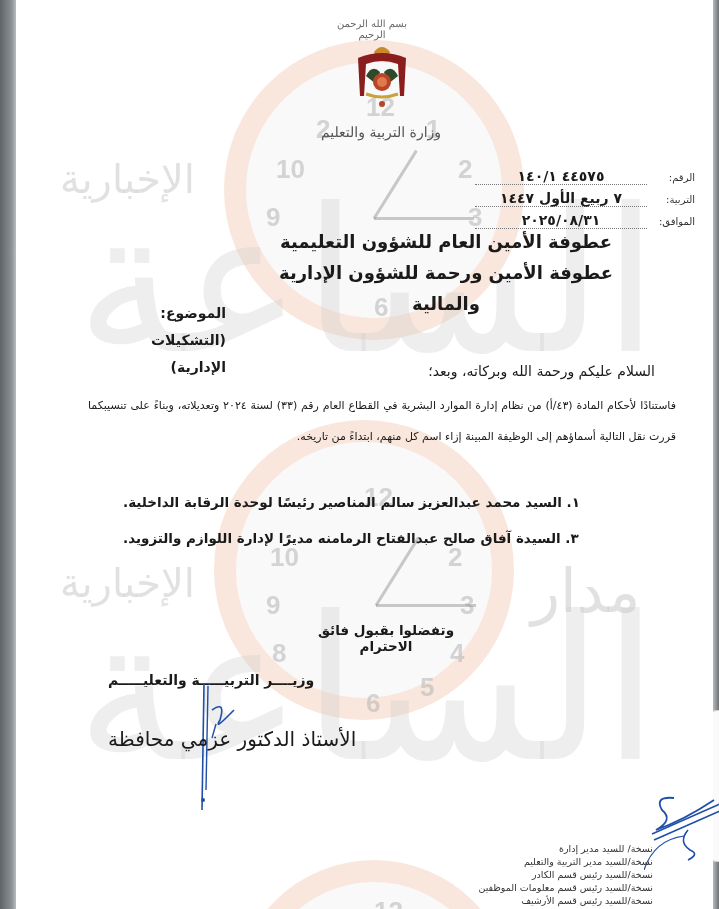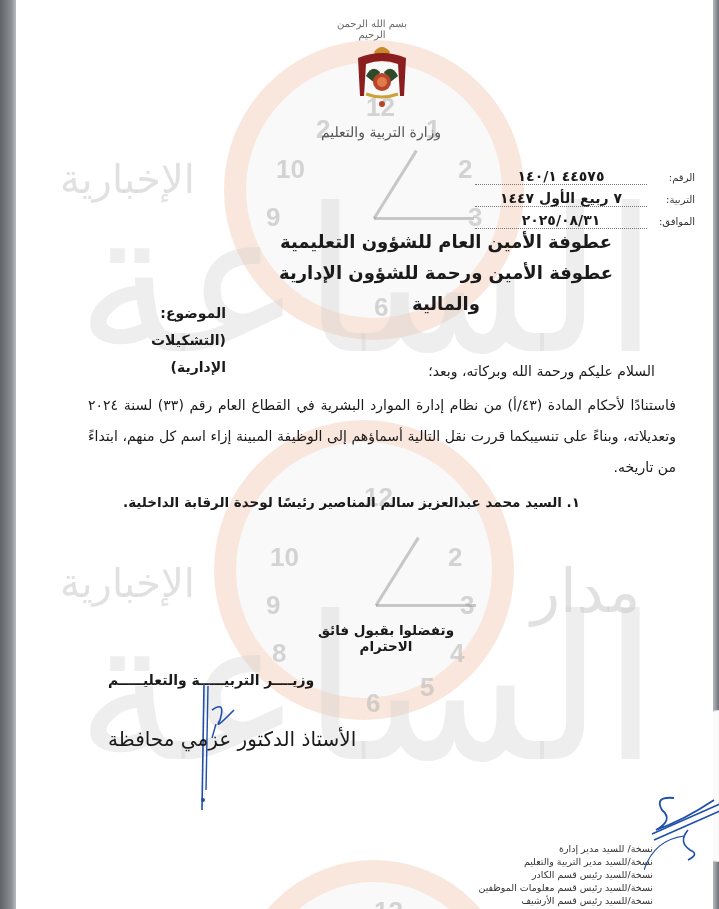--- a/index.html
+++ b/index.html
@@ -49,21 +49,21 @@
   .meta { position:absolute; right:18px; top:168px; width:220px; direction:rtl; font-size:10px; }
   .meta-row { display:flex; align-items:baseline; height:22px; }
   .meta-label { width:48px; font-size:10px; color:#333; }
   .meta-value { flex:1; border-bottom:1px dotted #777; text-align:center; font-weight:bold; font-size:14px; letter-spacing:1px; }
 
   .addressee { position:absolute; top:226px; left:260px; width:340px; text-align:center; direction:rtl; font-weight:bold; font-size:18px; line-height:31px; }
 
   .subject { position:absolute; top:300px; left:80px; direction:rtl; text-align:right; font-weight:bold; font-size:14px; line-height:27px; width:130px; }
 
   .greeting { position:absolute; top:363px; right:58px; direction:rtl; font-weight:normal; font-size:14px; }
-  .body-para { position:absolute; top:390px; left:72px; width:588px; direction:rtl; text-align:justify; text-align-last:right; font-size:14px; line-height:31px; }
+  .body-para { position:absolute; top:390px; left:72px; width:588px; direction:rtl; text-align:justify; text-align-last:right; font-size:11px; line-height:31px; }
   .list { position:absolute; top:484px; right:70px; width:520px; direction:rtl; font-size:13.5px; line-height:36px; list-style:none; margin:0; padding:0; }
   .list li { text-align:left;font-weight:bold; }
   .closing { position:absolute; top:622px; left:280px; width:180px; text-align:center; direction:rtl; font-weight:bold; font-size:13.5px; }
 
   .minister-title { position:absolute; top:672px; left:92px; direction:rtl; font-weight:bold; font-size:14px; letter-spacing:0.5px; }
   .minister-name { position:absolute; top:727px; left:92px; direction:rtl; font-weight:normal; font-size:20px; }
   .signature { position:absolute; left:170px; top:680px; width:60px; height:140px; }
 
   .initials { position:absolute; left:628px; top:790px; width:80px; height:80px; }
 
@@ -150,20 +150,21 @@
   <div class="subject">
     <div>الموضوع:</div>
     <div>(التشكيلات الإدارية)</div>
   </div>
 
   <div class="greeting">السلام عليكم ورحمة الله وبركاته، وبعد؛</div>
   <div class="body-para">فاستنادًا لأحكام المادة (٤٣/أ) من نظام إدارة الموارد البشرية في القطاع العام رقم (٣٣) لسنة ٢٠٢٤ وتعديلاته، وبناءً على تنسيبكما قررت نقل التالية أسماؤهم إلى الوظيفة المبينة إزاء اسم كل منهم، ابتداءً من تاريخه.</div>
 
   <ul class="list">
     <li>١. السيد محمد عبدالعزيز سالم المناصير رئيسًا لوحدة الرقابة الداخلية.</li>
+    <li>٣. السيدة آفاق صالح عبدالفتاح الرمامنه مديرًا لإدارة اللوازم والتزويد.</li>
   </ul>
 
   <div class="closing">وتفضلوا بقبول فائق الاحترام</div>
 
   <div class="minister-title">وزيــــر التربيـــــة والتعليـــــم</div>
   <svg class="signature" viewBox="0 0 60 140">
     <path d="M18 4 L16 130" stroke="#1f4fa8" stroke-width="1.6" fill="none"></path>
     <path d="M22 6 L20 110" stroke="#1f4fa8" stroke-width="1.4" fill="none"></path>
     <path d="M26 30 Q40 20 34 40 Q28 50 42 36 L48 30" stroke="#1f4fa8" stroke-width="1.6" fill="none"></path>
     <path d="M30 44 L26 58" stroke="#1f4fa8" stroke-width="1.4" fill="none"></path>

